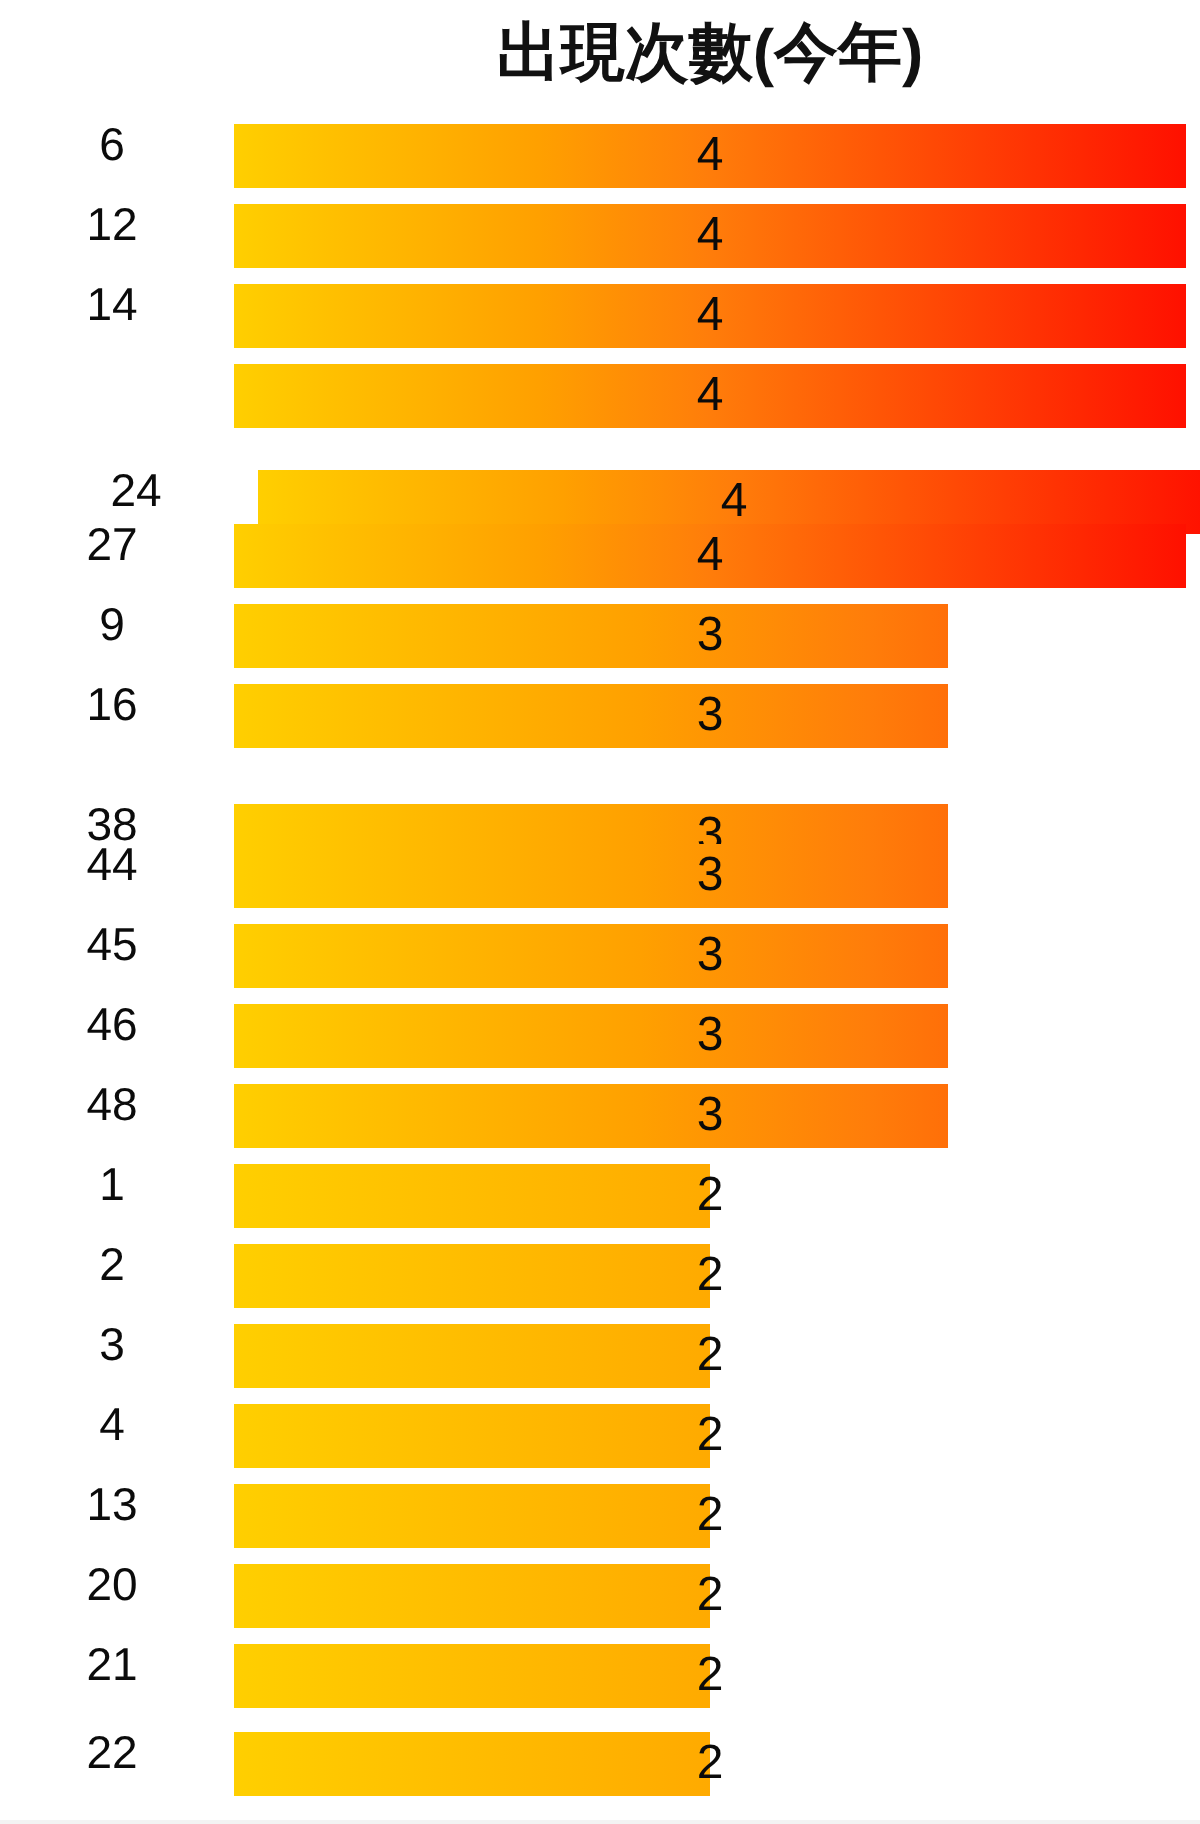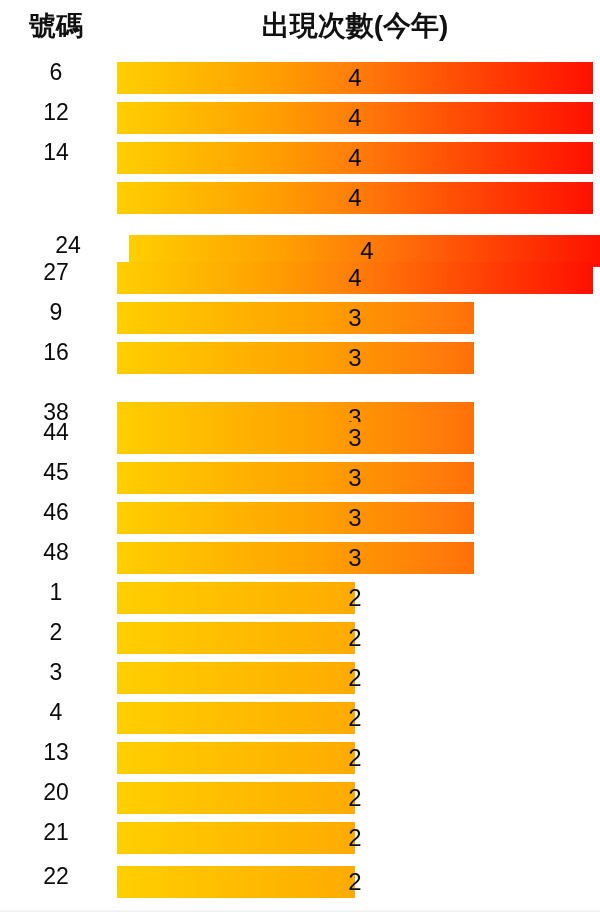--- a/index.html
+++ b/index.html
@@ -43,21 +43,21 @@
     letter-spacing: 0px;
     line-height: 34px;
     white-space: nowrap;
   }
   .header-chart-title {
     position: absolute;
     left: 117px;
     top: 8px;
     width: 476px;
     text-align: center;
-    font-size: 28px;
+    font-size: 32px;
     font-weight: bold;
     line-height: 36px;
     white-space: nowrap;
   }
 
   
   .chart {
     position: absolute;
     left: 0;
     top: 56px;
@@ -139,21 +139,20 @@
     height: 2px;
     background: #f3f3f3;
   }
 </style>
 </head>
 <body>
 
 <div id="page">
 
   <div class="header">
-    <div class="header-number-label">號碼</div>
     <div class="header-chart-title">出現次數(今年)</div>
   </div>
 
   <div class="chart" id="chart-body">
       <div class="row" style="top: 0px;">
         <div class="row-label">6</div>
         <div class="bar-track">
           <div class="bar" style="width: 476px;">
             <div class="bar-fill" style="width: 476px; background-size: 476px 100%;"></div>
           </div>

